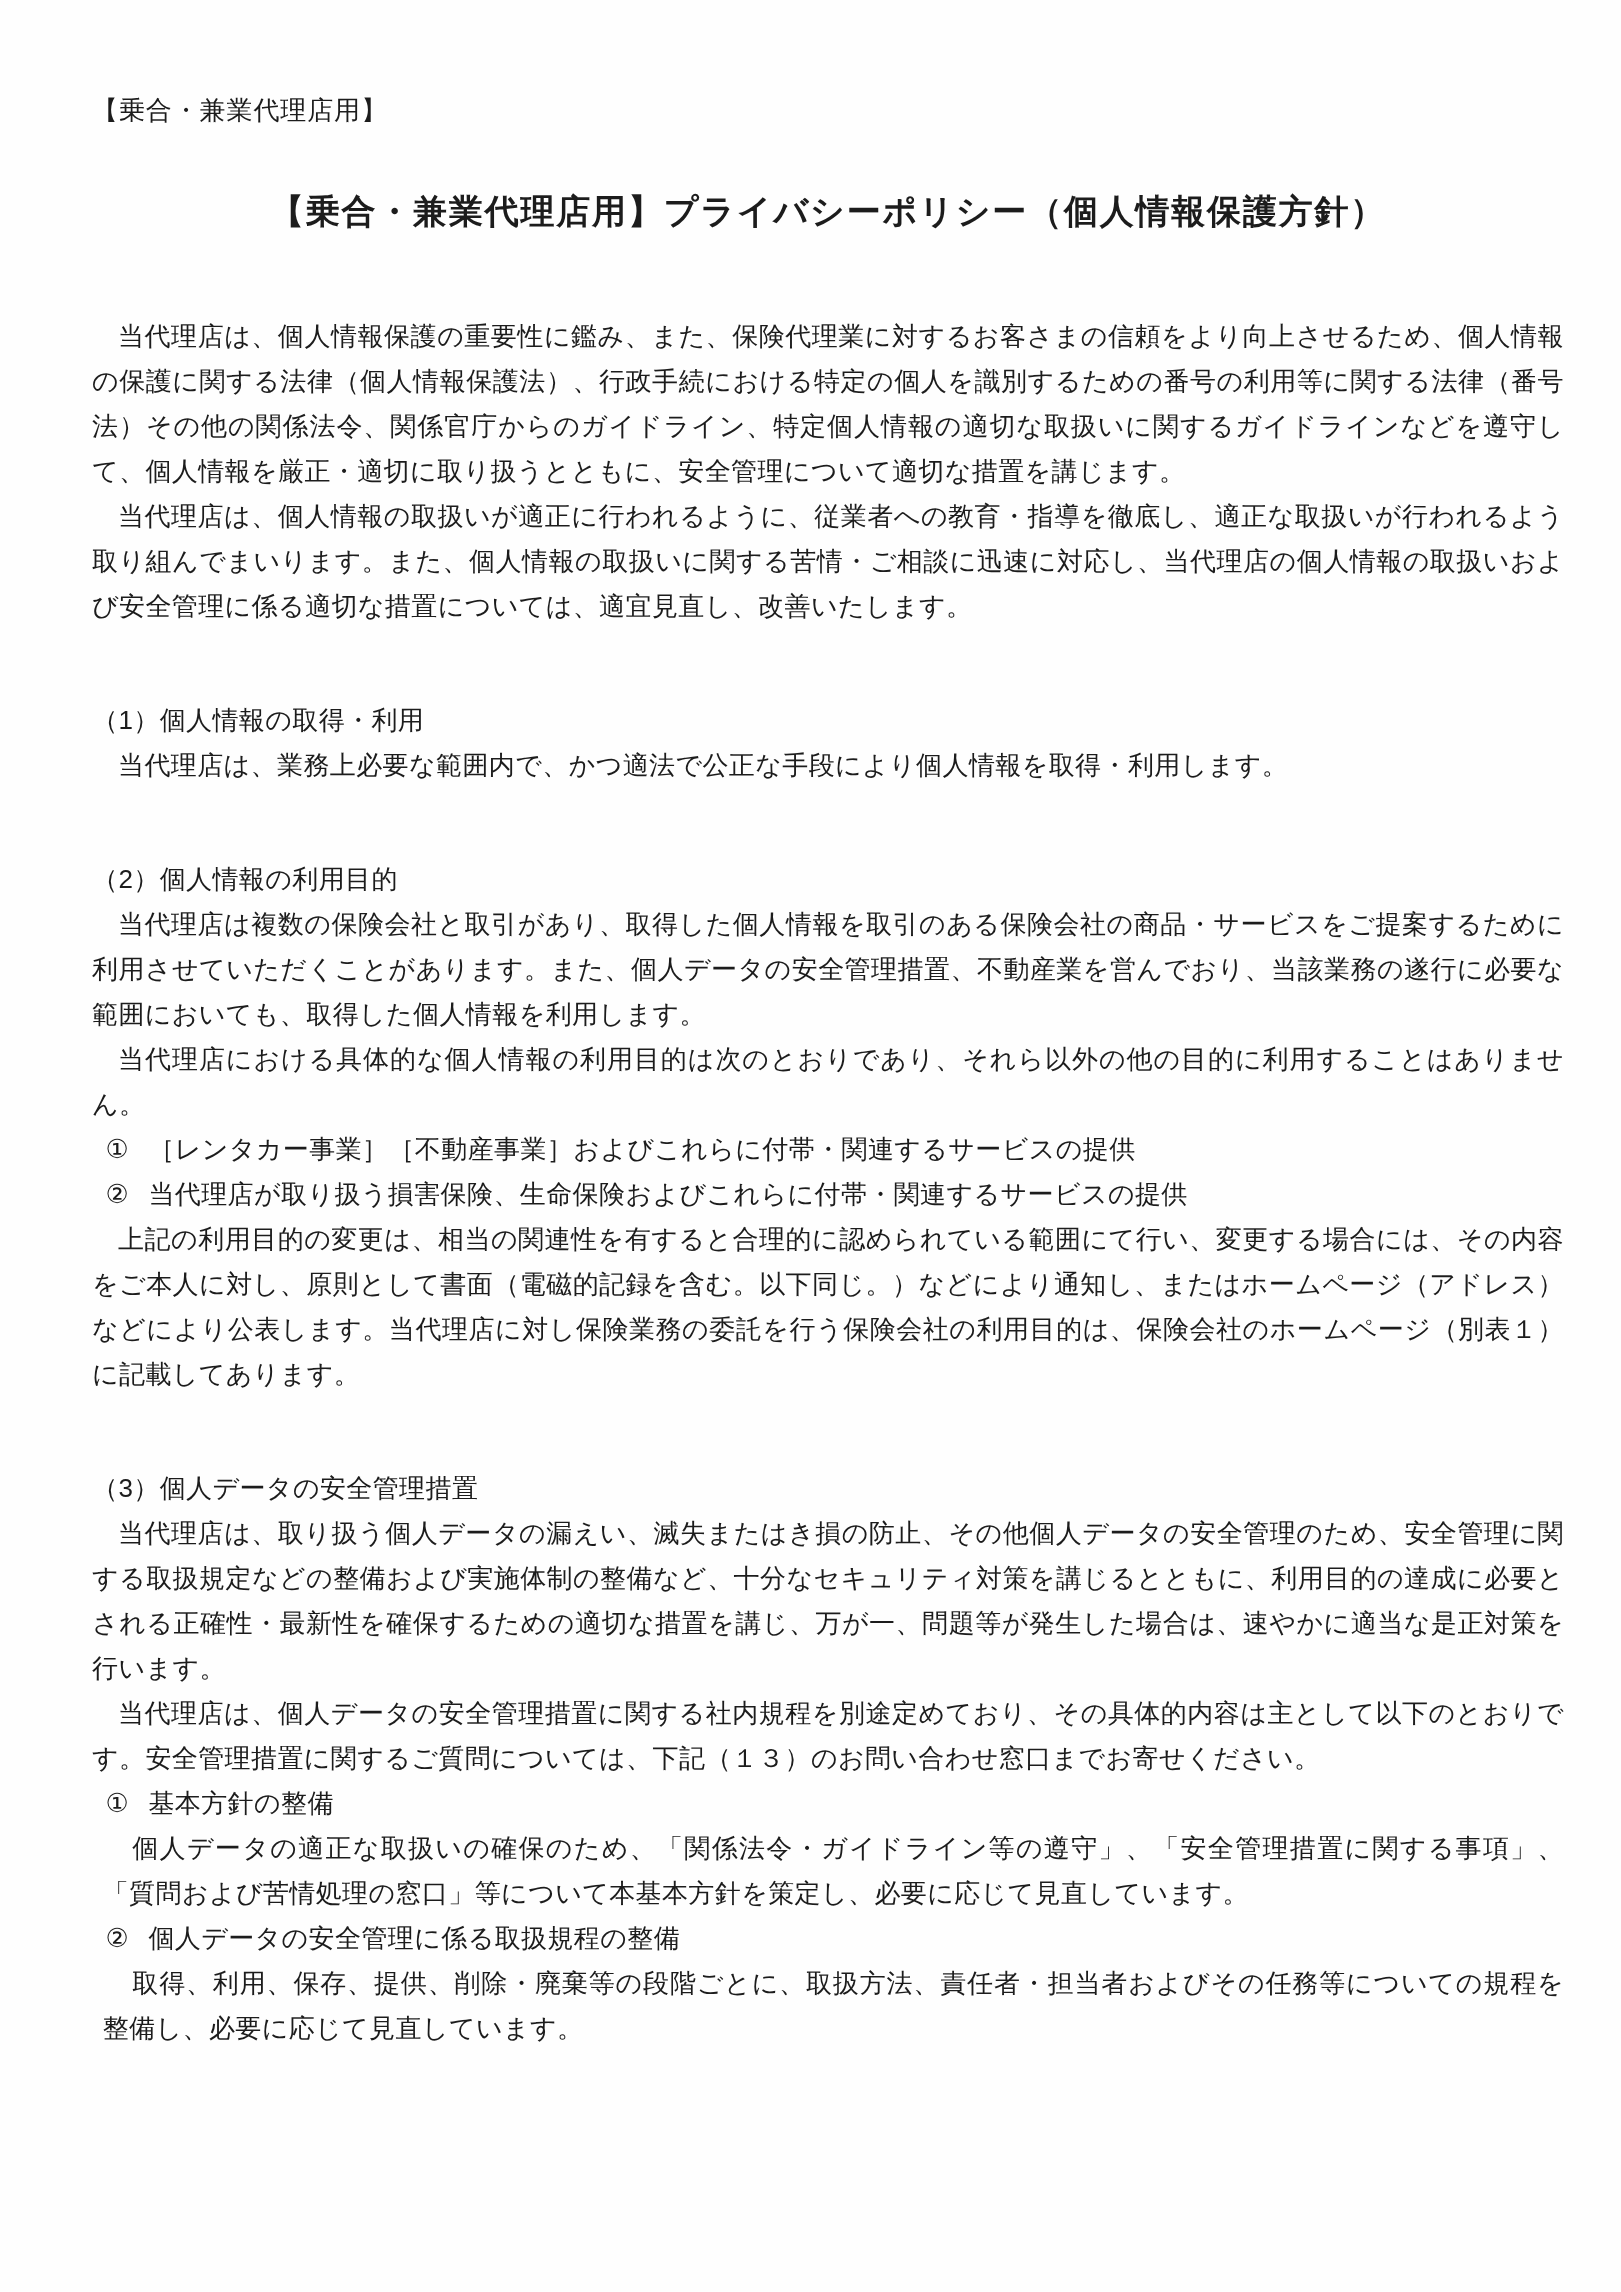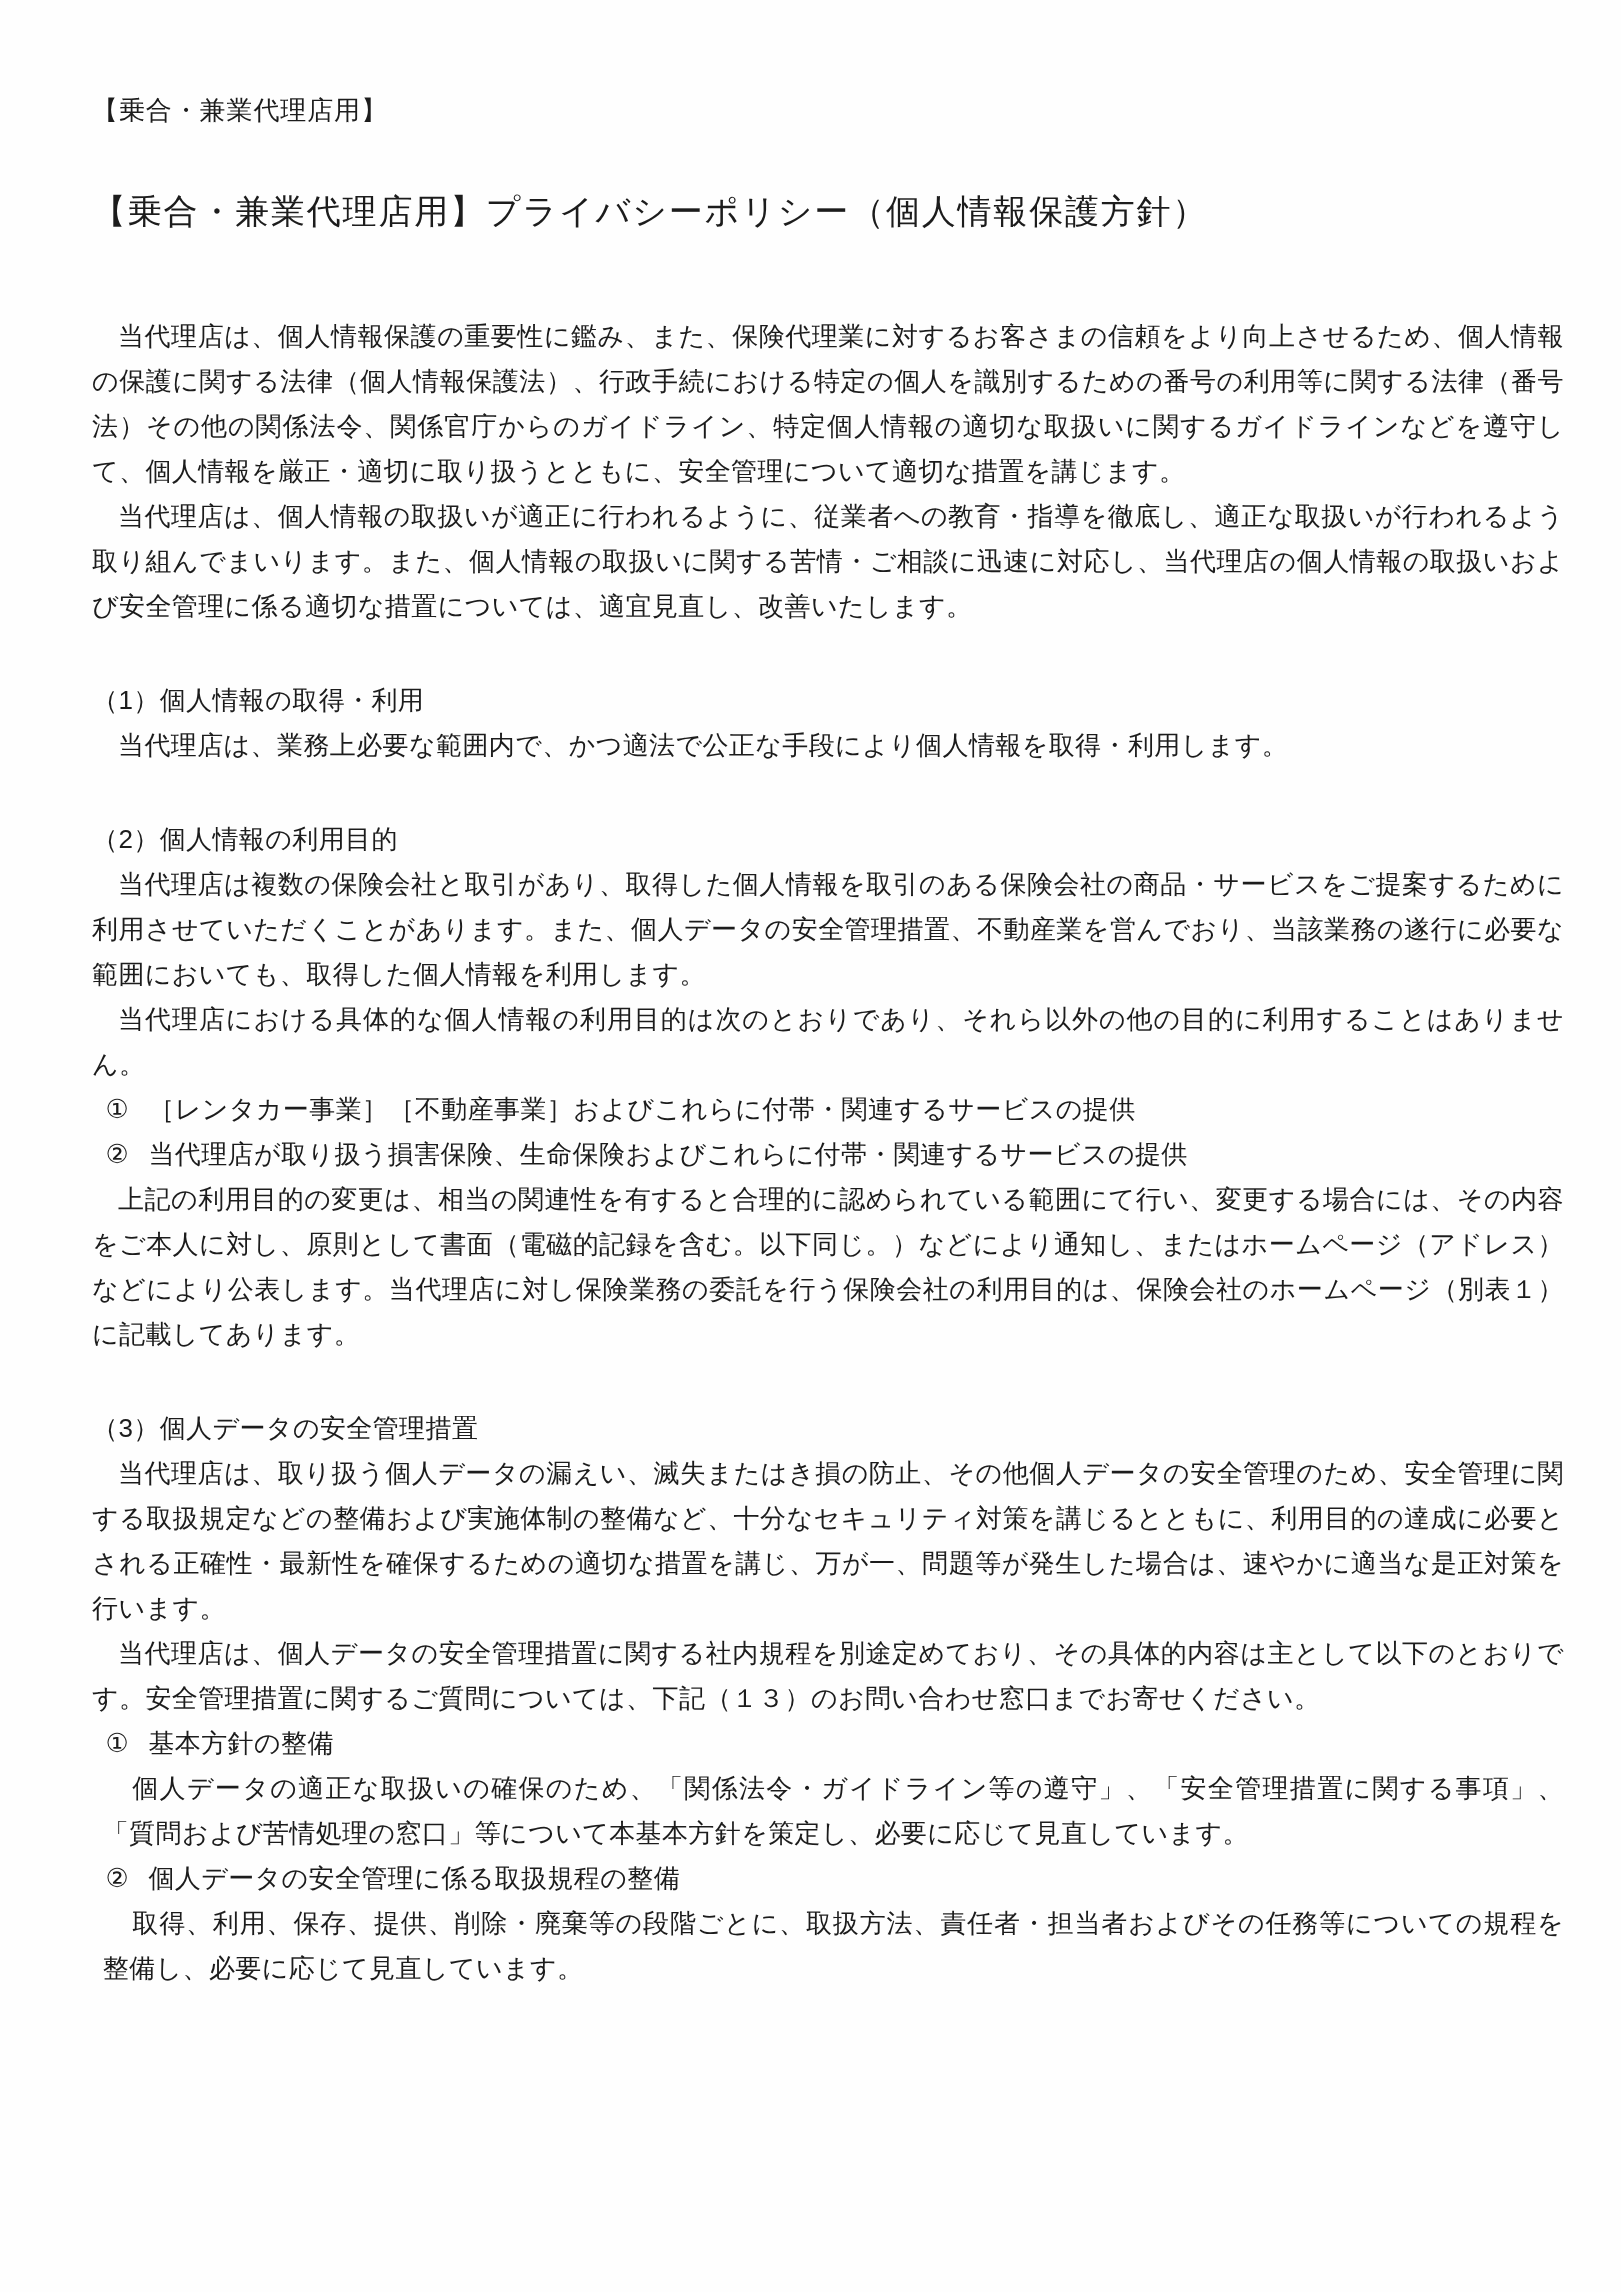--- a/index.html
+++ b/index.html
@@ -15,36 +15,37 @@
     overflow: hidden;
   }
   .corner {
     font-size: 26px;
     line-height: 45px;
     letter-spacing: 0.9px;
   }
   .title {
     margin-top: 54px;
     font-size: 34px;
-    font-weight: normal;
+    font-weight: bold;
     line-height: 49px;
+    text-align: center;
     letter-spacing: 1.8px;
     white-space: nowrap;
   }
   .content {
     margin-top: 78px;
     font-size: 26px;
     line-height: 45px;
     text-align: justify;
     word-break: break-all;
     letter-spacing: 0.4px;
   }
   p.para { text-indent: 1em; }
   h2.sec {
-    margin-top: 49px;
+    margin-top: 69px;
     font-size: 26px;
     font-weight: normal;
     line-height: 45px;
   }
   .list-item {
     display: flex;
     margin-left: 13.4px;
   }
   .list-item .marker {
     flex: 0 0 auto;

